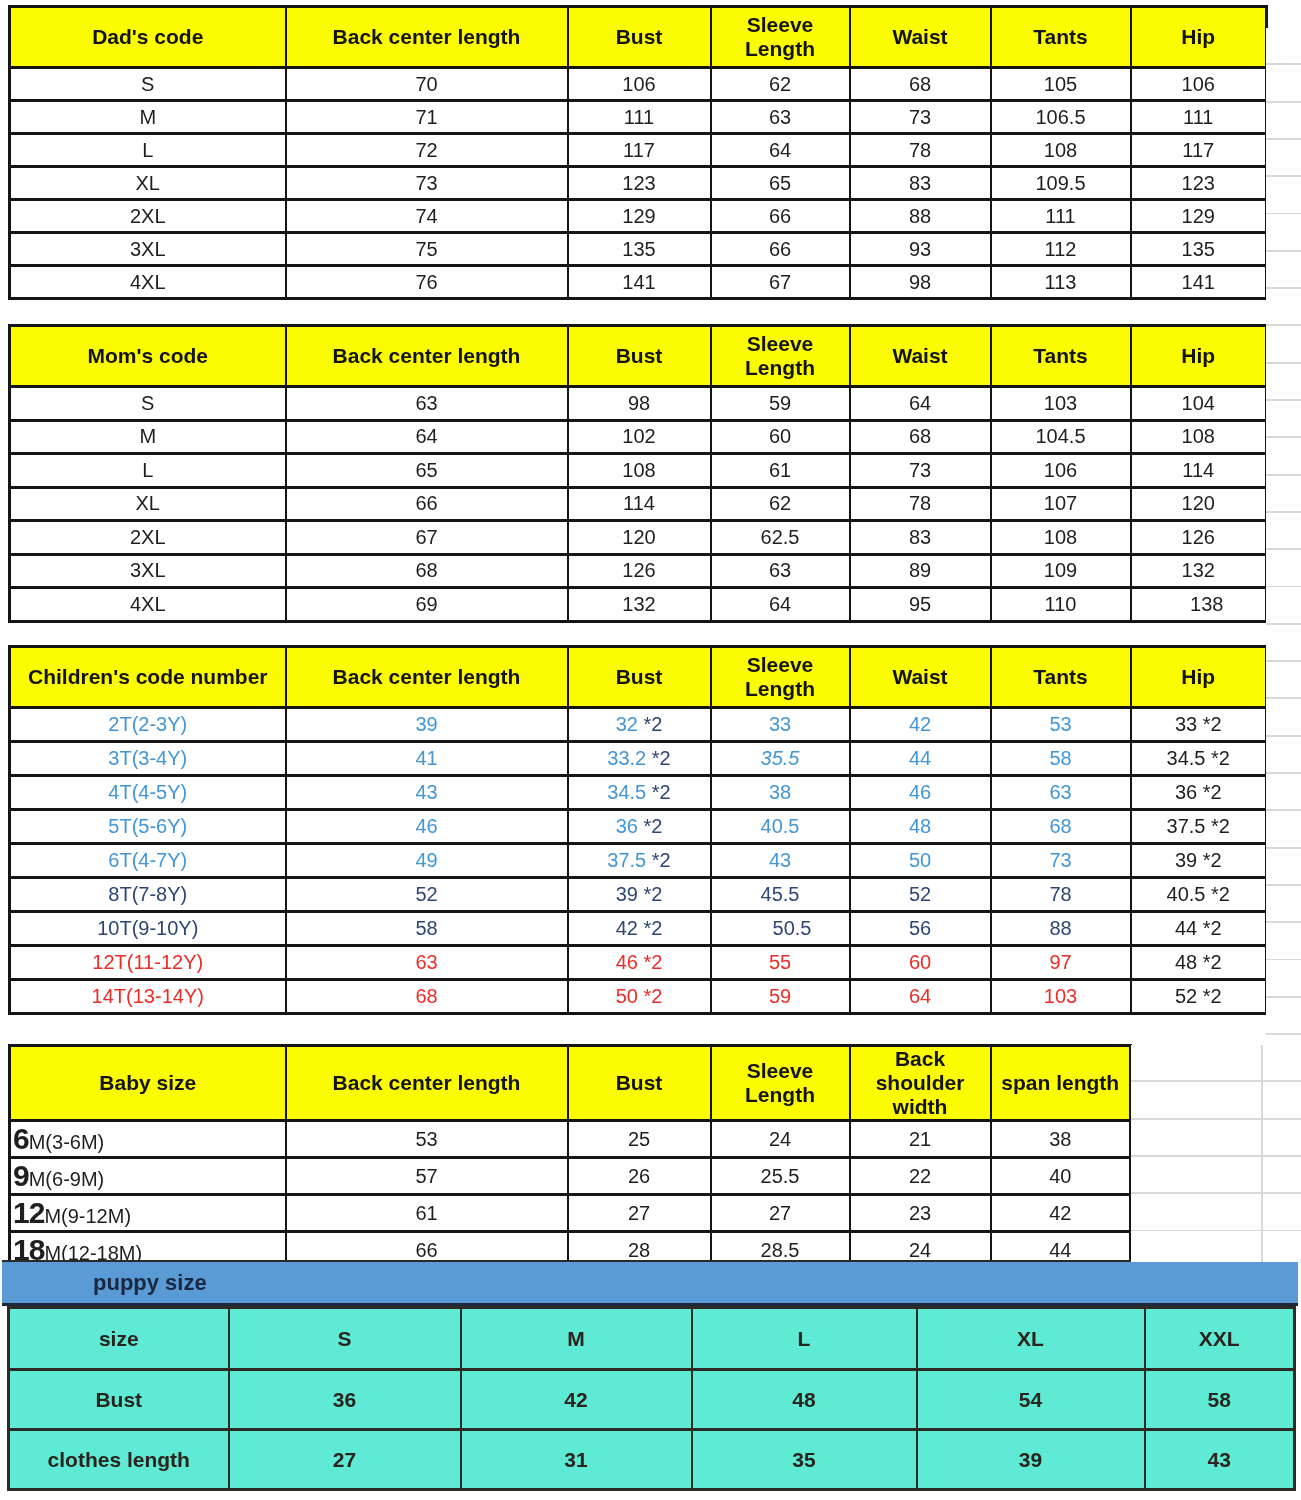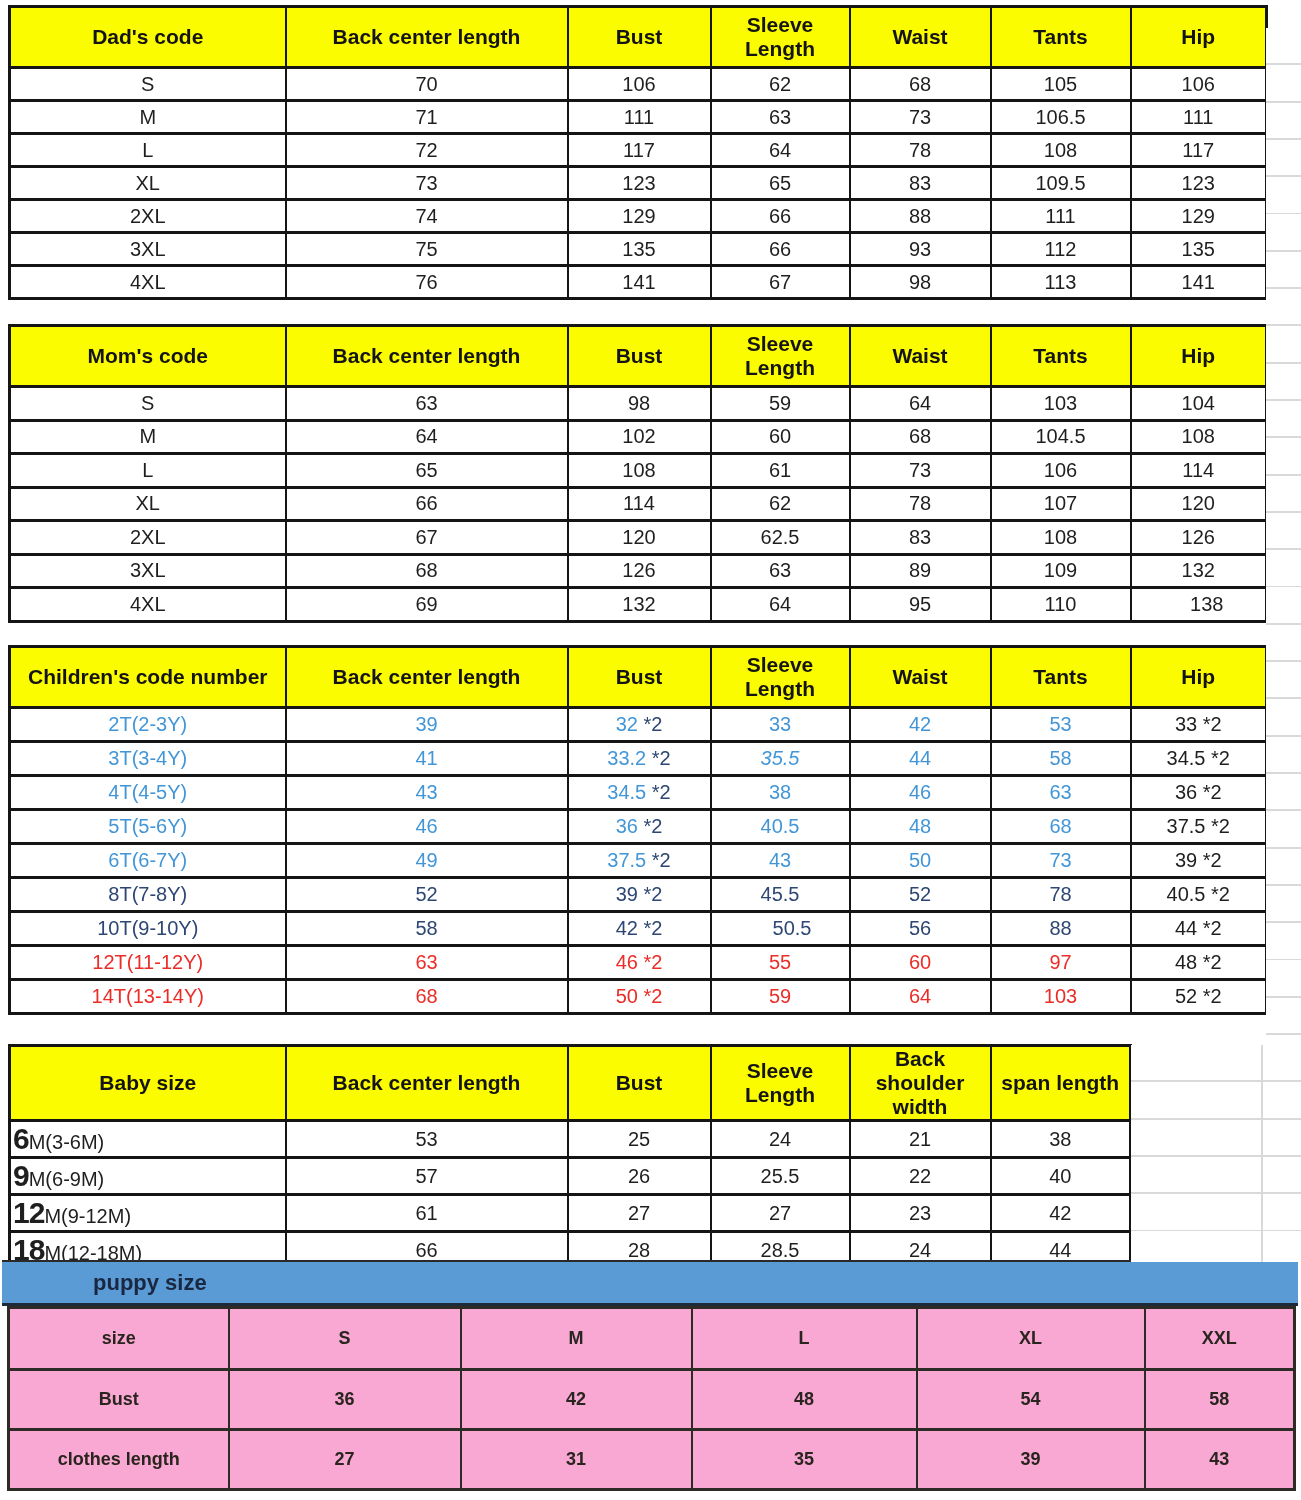--- a/index.html
+++ b/index.html
@@ -35,21 +35,21 @@
   #band {
     position:absolute; left:2px; top:1260px; width:1296px; height:46px;
     background:#5B9BD5; border-top:2px solid #2a2a2a; border-bottom:3px solid #1d2a3a;
     box-sizing:border-box; display:flex; align-items:center;
   }
   #band span { margin-left:91px; font-size:22px; font-weight:600; color:#1A2740; }
   #t-puppy { left:7px; top:1306px; width:1286px; background:#F4CBA8; border:3px solid #2E2A26; }
   #t-puppy td {
     border:2px solid #2E2A26; border-top-width:3px; border-bottom-width:3px;
     text-align:center; vertical-align:middle; padding:0;
-    font-weight:700; font-size:18px; background:#f9a8d4;
+    font-weight:700; font-size:21px; background:#5eead4;
   }
   #t-puppy tr { height:60px; }
   #t-puppy tr:first-child { height:62px; }
   .gutter {
     position:absolute;
     background:repeating-linear-gradient(to bottom,#ffffff 0px 35.3px,#d9d9d9 35.3px 37.3px);
   }
   #gutter-a { left:1266px; top:28px;   width:35px;  height:1234px; }
   #gutter-b { left:1131px; top:1045px; width:170px; height:217px; }
   #gutter-b i { position:absolute; left:130px; top:0; width:2px; height:100%; background:#d9d9d9; }
@@ -290,21 +290,21 @@
         <tr>
           <td><span style="color: rgb(66, 150, 215);">5T(5-6Y)</span></td>
           <td><span style="color: rgb(66, 150, 215);">46</span></td>
           <td><span style="color: rgb(66, 150, 215);">36 </span><span style="color: rgb(45, 70, 115);">*2</span></td>
           <td><span style="color: rgb(66, 150, 215);">40.5</span></td>
           <td><span style="color: rgb(66, 150, 215);">48</span></td>
           <td><span style="color: rgb(66, 150, 215);">68</span></td>
           <td><span style="color: rgb(31, 31, 31);">37.5 *2</span></td>
         </tr>
         <tr>
-          <td><span style="color: rgb(66, 150, 215);">6T(6-7Y)</span></td>
+          <td><span style="color: rgb(66, 150, 215);">6T(4-7Y)</span></td>
           <td><span style="color: rgb(66, 150, 215);">49</span></td>
           <td><span style="color: rgb(66, 150, 215);">37.5 </span><span style="color: rgb(45, 70, 115);">*2</span></td>
           <td><span style="color: rgb(66, 150, 215);">43</span></td>
           <td><span style="color: rgb(66, 150, 215);">50</span></td>
           <td><span style="color: rgb(66, 150, 215);">73</span></td>
           <td><span style="color: rgb(31, 31, 31);">39 *2</span></td>
         </tr>
         <tr>
           <td><span style="color: rgb(45, 70, 115);">8T(7-8Y)</span></td>
           <td><span style="color: rgb(45, 70, 115);">52</span></td>

